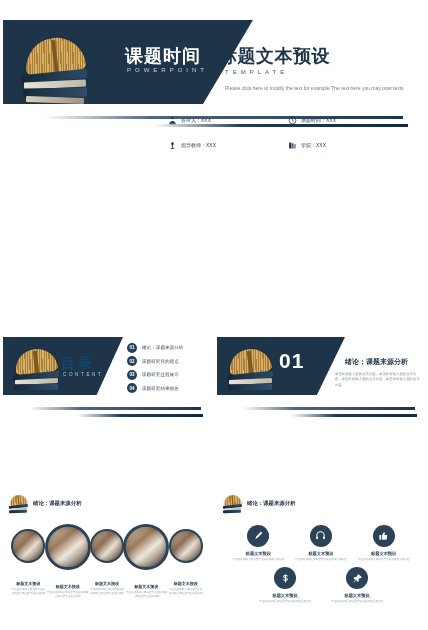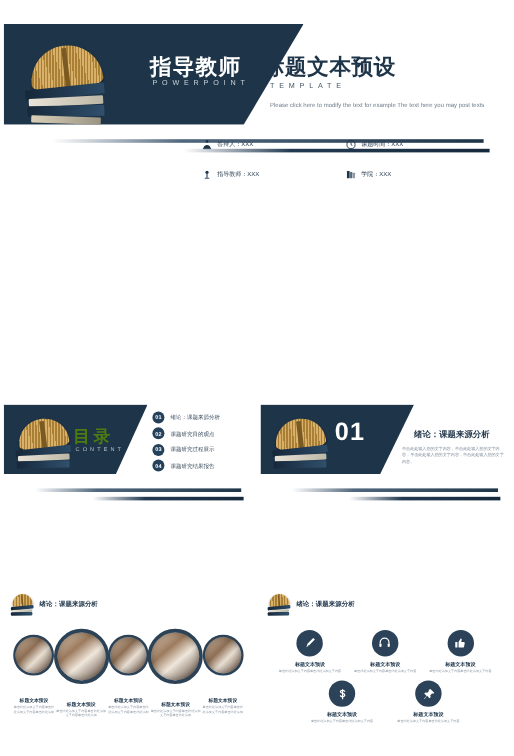--- a/index.html
+++ b/index.html
@@ -77,21 +77,21 @@
   .info-item{display:flex;align-items:center;gap:4px;}
   .info-ic{width:9px;height:9px;flex:0 0 9px;color:#1e3448;}
   .info-ic svg{display:block;width:9px;height:9px;}
   .info-tx{font-size:4.6px;color:#2c3f52;white-space:nowrap;}
 
   
   .toc-shape{
     position:absolute;left:0;top:2px;width:120px;height:58px;background:#1e3448;
     clip-path:polygon(0 0,100% 0,78% 100%,0 100%);
   }
-  .toc-cn{position:absolute;left:58px;top:20px;color:#4d7c0f;font-size:14px;font-weight:700;letter-spacing:3px;}
+  .toc-cn{position:absolute;left:58px;top:20px;color:#0c4a6e;font-size:14px;font-weight:700;letter-spacing:3px;}
   .toc-en{position:absolute;left:60px;top:37px;color:#b9c5d0;font-size:4.6px;letter-spacing:2.6px;}
   .toc-list{position:absolute;left:124px;top:6px;width:84px;}
   .toc-row{display:flex;align-items:center;gap:5px;height:13.5px;}
   .toc-num{
     width:10px;height:10px;border-radius:50%;background:#24405a;color:#fff;
     font-size:4.6px;font-weight:700;display:flex;align-items:center;justify-content:center;
     flex:0 0 10px;
   }
   .toc-tx{font-size:4.6px;color:#3a4c5e;white-space:nowrap;}
 
@@ -148,21 +148,21 @@
       <div class="navy-shape" style="width:250px;height:84px;clip-path:polygon(0 0,100% 0,80% 100%,0 100%);"></div>
 
       <div class="books" style="left:18px;top:18px;width:72px;height:60px;">
         <div class="fan" style="width:60px;height:38px;left:4px;top:0;"></div>
         <div class="bk bk1" style="top:34px;width:66px;height:9px;"></div>
         <div class="bk bk2" style="top:43px;width:62px;height:7px;left:3px;"></div>
         <div class="bk bk3" style="top:50px;width:64px;height:9px;left:2px;"></div>
         <div class="bk bk4" style="top:59px;width:58px;height:6px;left:5px;"></div>
       </div>
 
-      <div class="t-cn" style="left:122px;top:24px;font-size:18px;">指导教师</div>
+      <div class="t-cn" style="left:122px;top:24px;font-size:18px;">课题时间</div>
       <div class="t-en" style="left:124px;top:47px;font-size:6px;letter-spacing:4px;">POWERPOINT</div>
       <div class="t-cn2" style="left:216px;top:24px;font-size:18px;">标题文本预设</div>
       <div class="t-en2" style="left:222px;top:49px;font-size:6px;letter-spacing:4px;">TEMPLATE</div>
       <div class="t-body" style="left:222px;top:64px;width:180px;font-size:5px;line-height:8px;">Please click here to modify  the text for example The text here you may post texts</div>
 
       <div class="deco deco1" style="left:40px;top:96px;width:360px;"></div>
       <div class="deco deco2" style="left:150px;top:104px;width:255px;"></div>
     </div>
 
     <div style="position:relative;width:422px;height:0;margin:0 3px;"></div>

